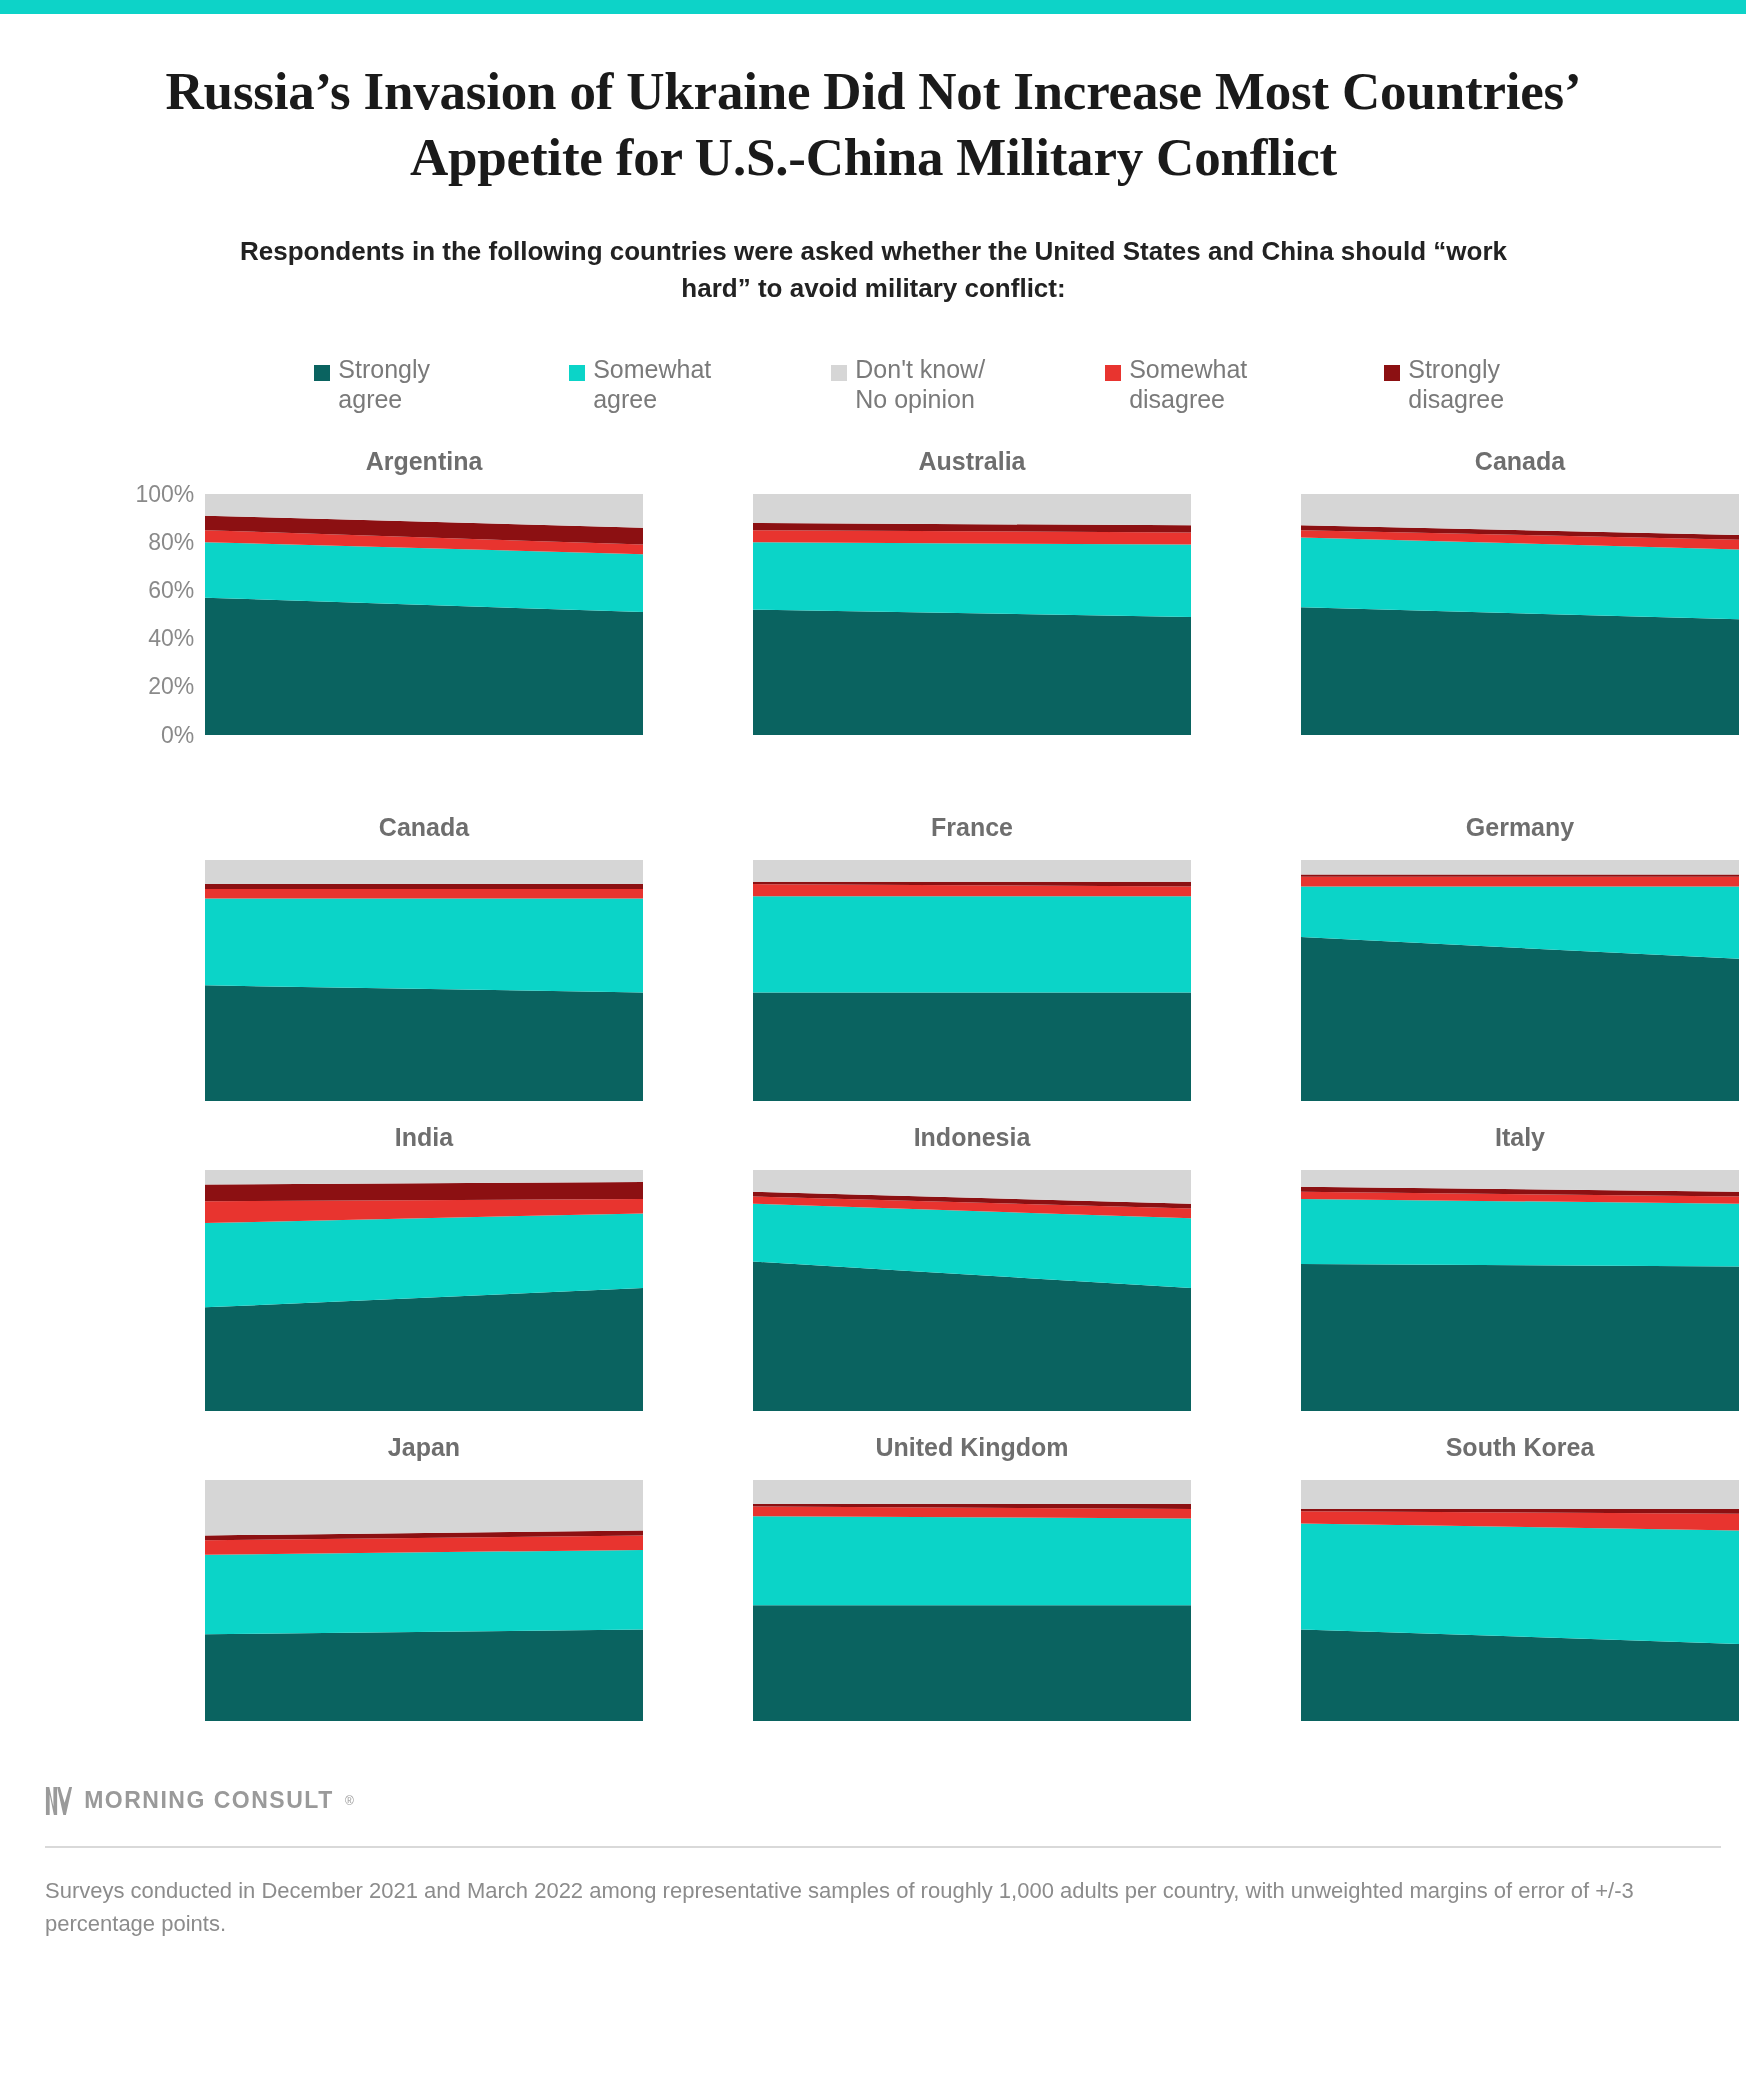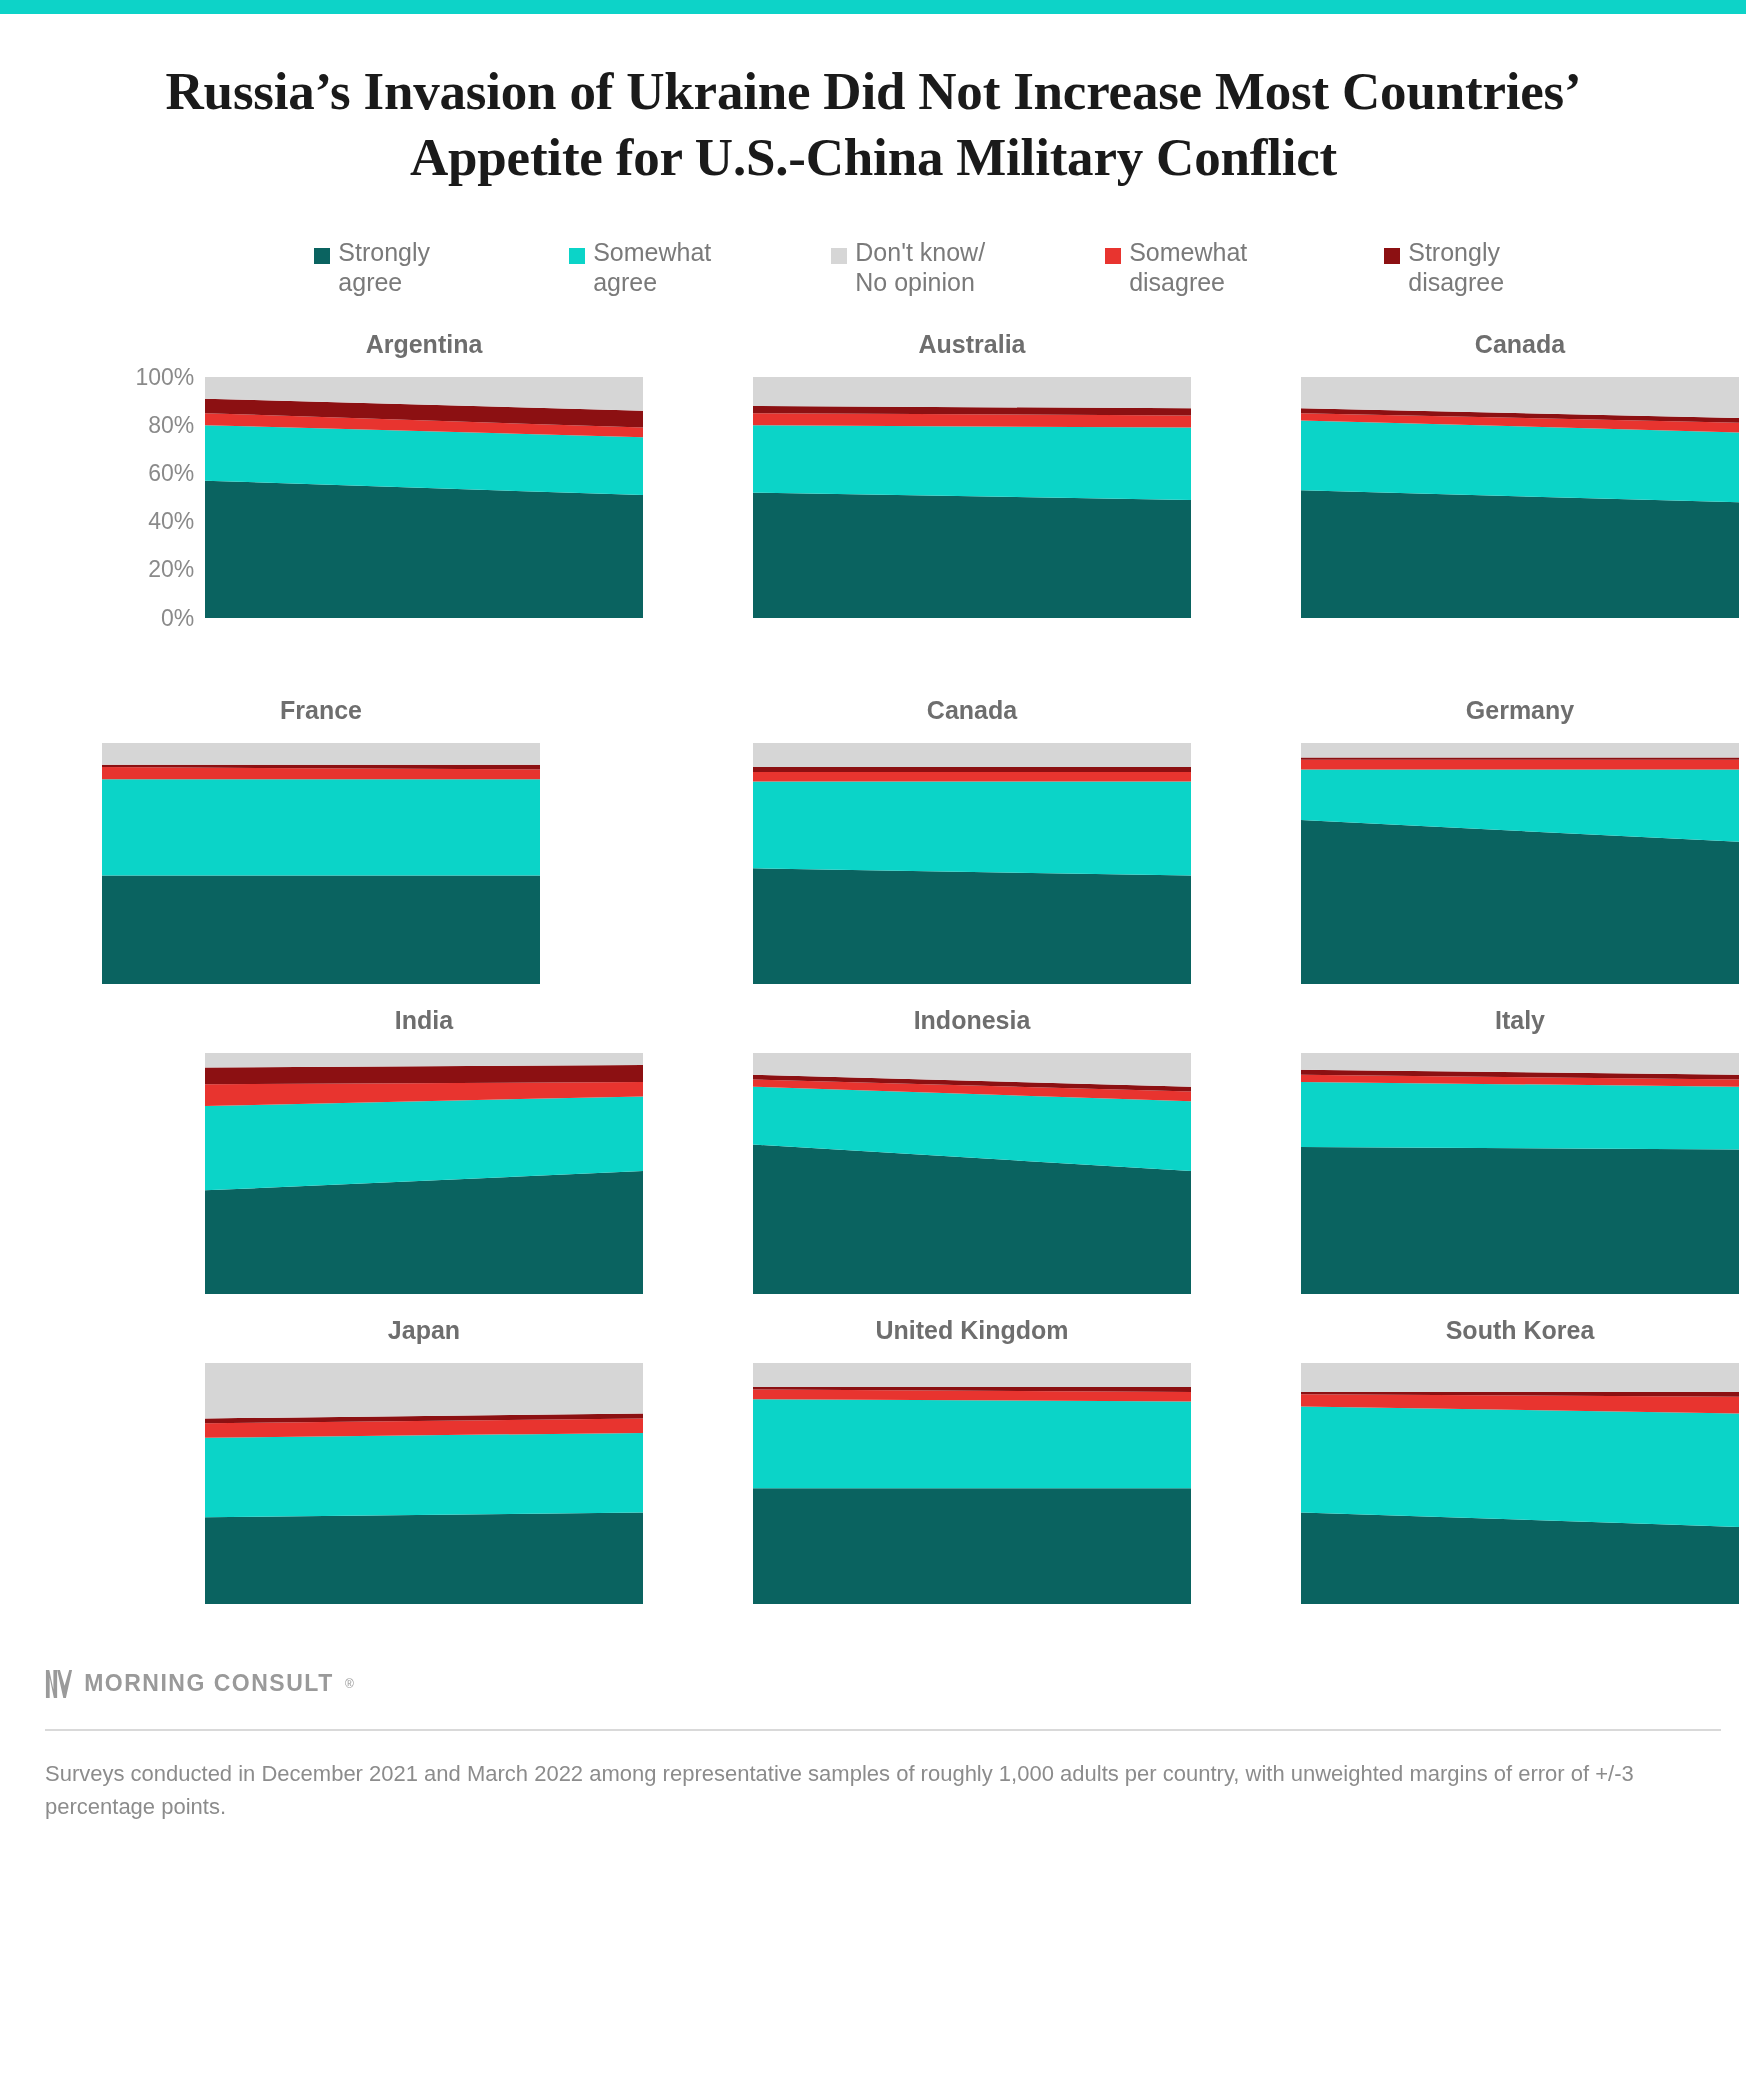--- a/index.html
+++ b/index.html
@@ -187,20 +187,21 @@
 </style>
 </head>
 <body>
 
 <div class="top-accent-bar"></div>
 
 <div class="page">
 
   <h1 class="headline">Russia’s Invasion of Ukraine Did Not Increase Most Countries’ Appetite for U.S.-China Military Conflict</h1>
 
+  <div class="subhead">Respondents in the following countries were asked whether the United States and China should “work hard” to avoid military conflict:</div>
 
   <div class="legend" id="legend">
       <div class="legend-item">
         <span class="legend-swatch" style="background: rgb(10, 99, 96);"></span>
         <span class="legend-label">Strongly
 agree</span>
       </div>
       <div class="legend-item">
         <span class="legend-swatch" style="background: rgb(11, 212, 200);"></span>
         <span class="legend-label">Somewhat
@@ -271,44 +272,44 @@
                 <polygon points="0,46.44 0,38.70 470,49.02 470,59.34" fill="#E8342F"></polygon>
                 <polygon points="0,38.70 0,33.54 470,43.86 470,49.02" fill="#8C1012"></polygon>
                 <polygon points="0,33.54 0,0.00 470,0.00 470,43.86" fill="#D6D6D6"></polygon>
               </svg>
             </div>
           </div>
         </div>
       </div>
       <div class="row-spacer-axis"></div>
       <div class="grid-row">
+        <div class="cell col0">
+          <div class="panel-title">Canada</div>
+          <div class="plot-wrap">
+            <div class="plot">
+              <svg viewBox="0 0 470 258" preserveAspectRatio="none">
+                <polygon points="0,258.00 0,134.16 470,141.90 470,258.00" fill="#0A6360"></polygon>
+                <polygon points="0,134.16 0,41.28 470,41.28 470,141.90" fill="#0BD4C8"></polygon>
+                <polygon points="0,41.28 0,30.96 470,30.96 470,41.28" fill="#E8342F"></polygon>
+                <polygon points="0,30.96 0,25.80 470,25.80 470,30.96" fill="#8C1012"></polygon>
+                <polygon points="0,25.80 0,0.00 470,0.00 470,25.80" fill="#D6D6D6"></polygon>
+              </svg>
+            </div>
+          </div>
+        </div>
         <div class="cell col1">
           <div class="panel-title">France</div>
           <div class="plot-wrap">
             <div class="plot">
               <svg viewBox="0 0 470 258" preserveAspectRatio="none">
                 <polygon points="0,258.00 0,141.90 470,141.90 470,258.00" fill="#0A6360"></polygon>
                 <polygon points="0,141.90 0,38.70 470,38.70 470,141.90" fill="#0BD4C8"></polygon>
                 <polygon points="0,38.70 0,25.80 470,28.38 470,38.70" fill="#E8342F"></polygon>
                 <polygon points="0,25.80 0,23.22 470,23.22 470,28.38" fill="#8C1012"></polygon>
                 <polygon points="0,23.22 0,0.00 470,0.00 470,23.22" fill="#D6D6D6"></polygon>
-              </svg>
-            </div>
-          </div>
-        </div>
-        <div class="cell col0">
-          <div class="panel-title">Canada</div>
-          <div class="plot-wrap">
-            <div class="plot">
-              <svg viewBox="0 0 470 258" preserveAspectRatio="none">
-                <polygon points="0,258.00 0,134.16 470,141.90 470,258.00" fill="#0A6360"></polygon>
-                <polygon points="0,134.16 0,41.28 470,41.28 470,141.90" fill="#0BD4C8"></polygon>
-                <polygon points="0,41.28 0,30.96 470,30.96 470,41.28" fill="#E8342F"></polygon>
-                <polygon points="0,30.96 0,25.80 470,25.80 470,30.96" fill="#8C1012"></polygon>
-                <polygon points="0,25.80 0,0.00 470,0.00 470,25.80" fill="#D6D6D6"></polygon>
               </svg>
             </div>
           </div>
         </div>
         <div class="cell col2">
           <div class="panel-title">Germany</div>
           <div class="plot-wrap">
             <div class="plot">
               <svg viewBox="0 0 470 258" preserveAspectRatio="none">
                 <polygon points="0,258.00 0,82.56 470,105.78 470,258.00" fill="#0A6360"></polygon>

